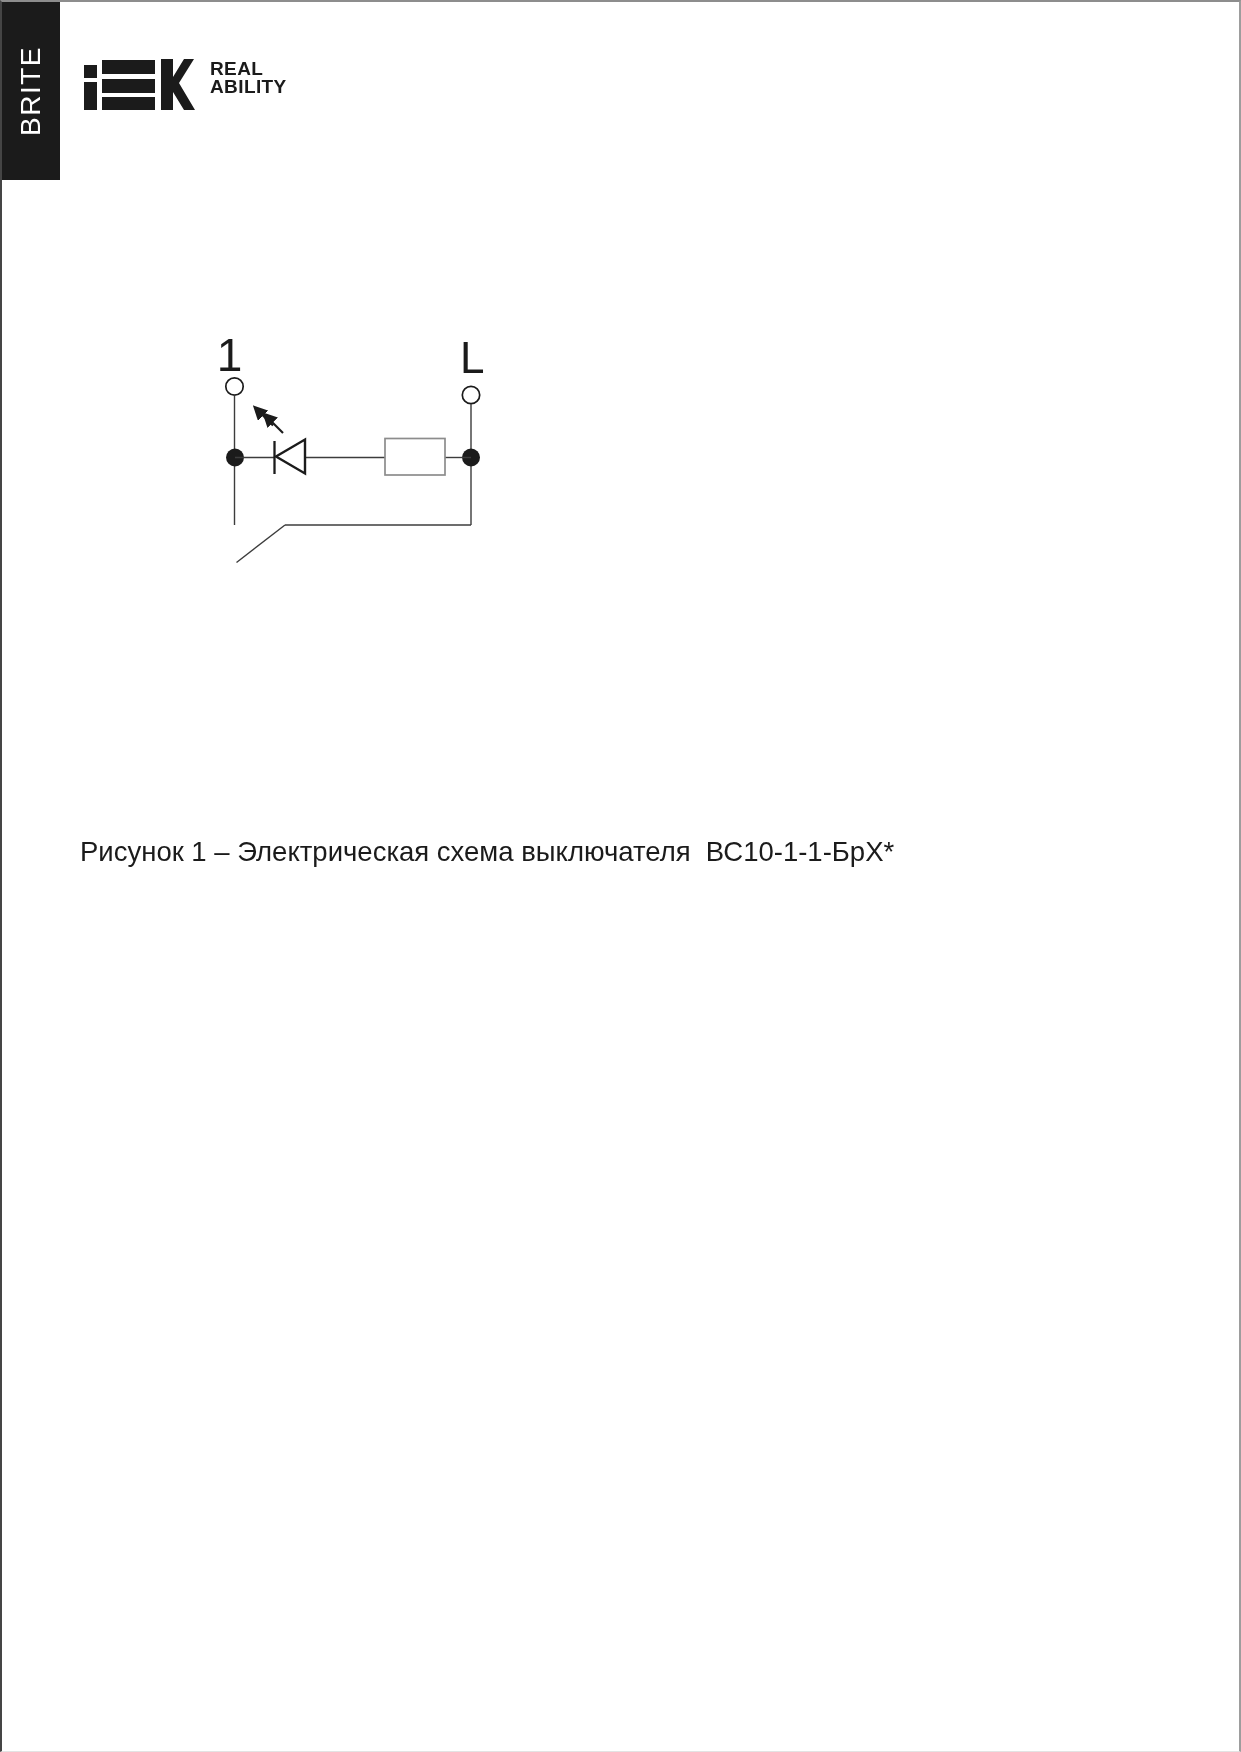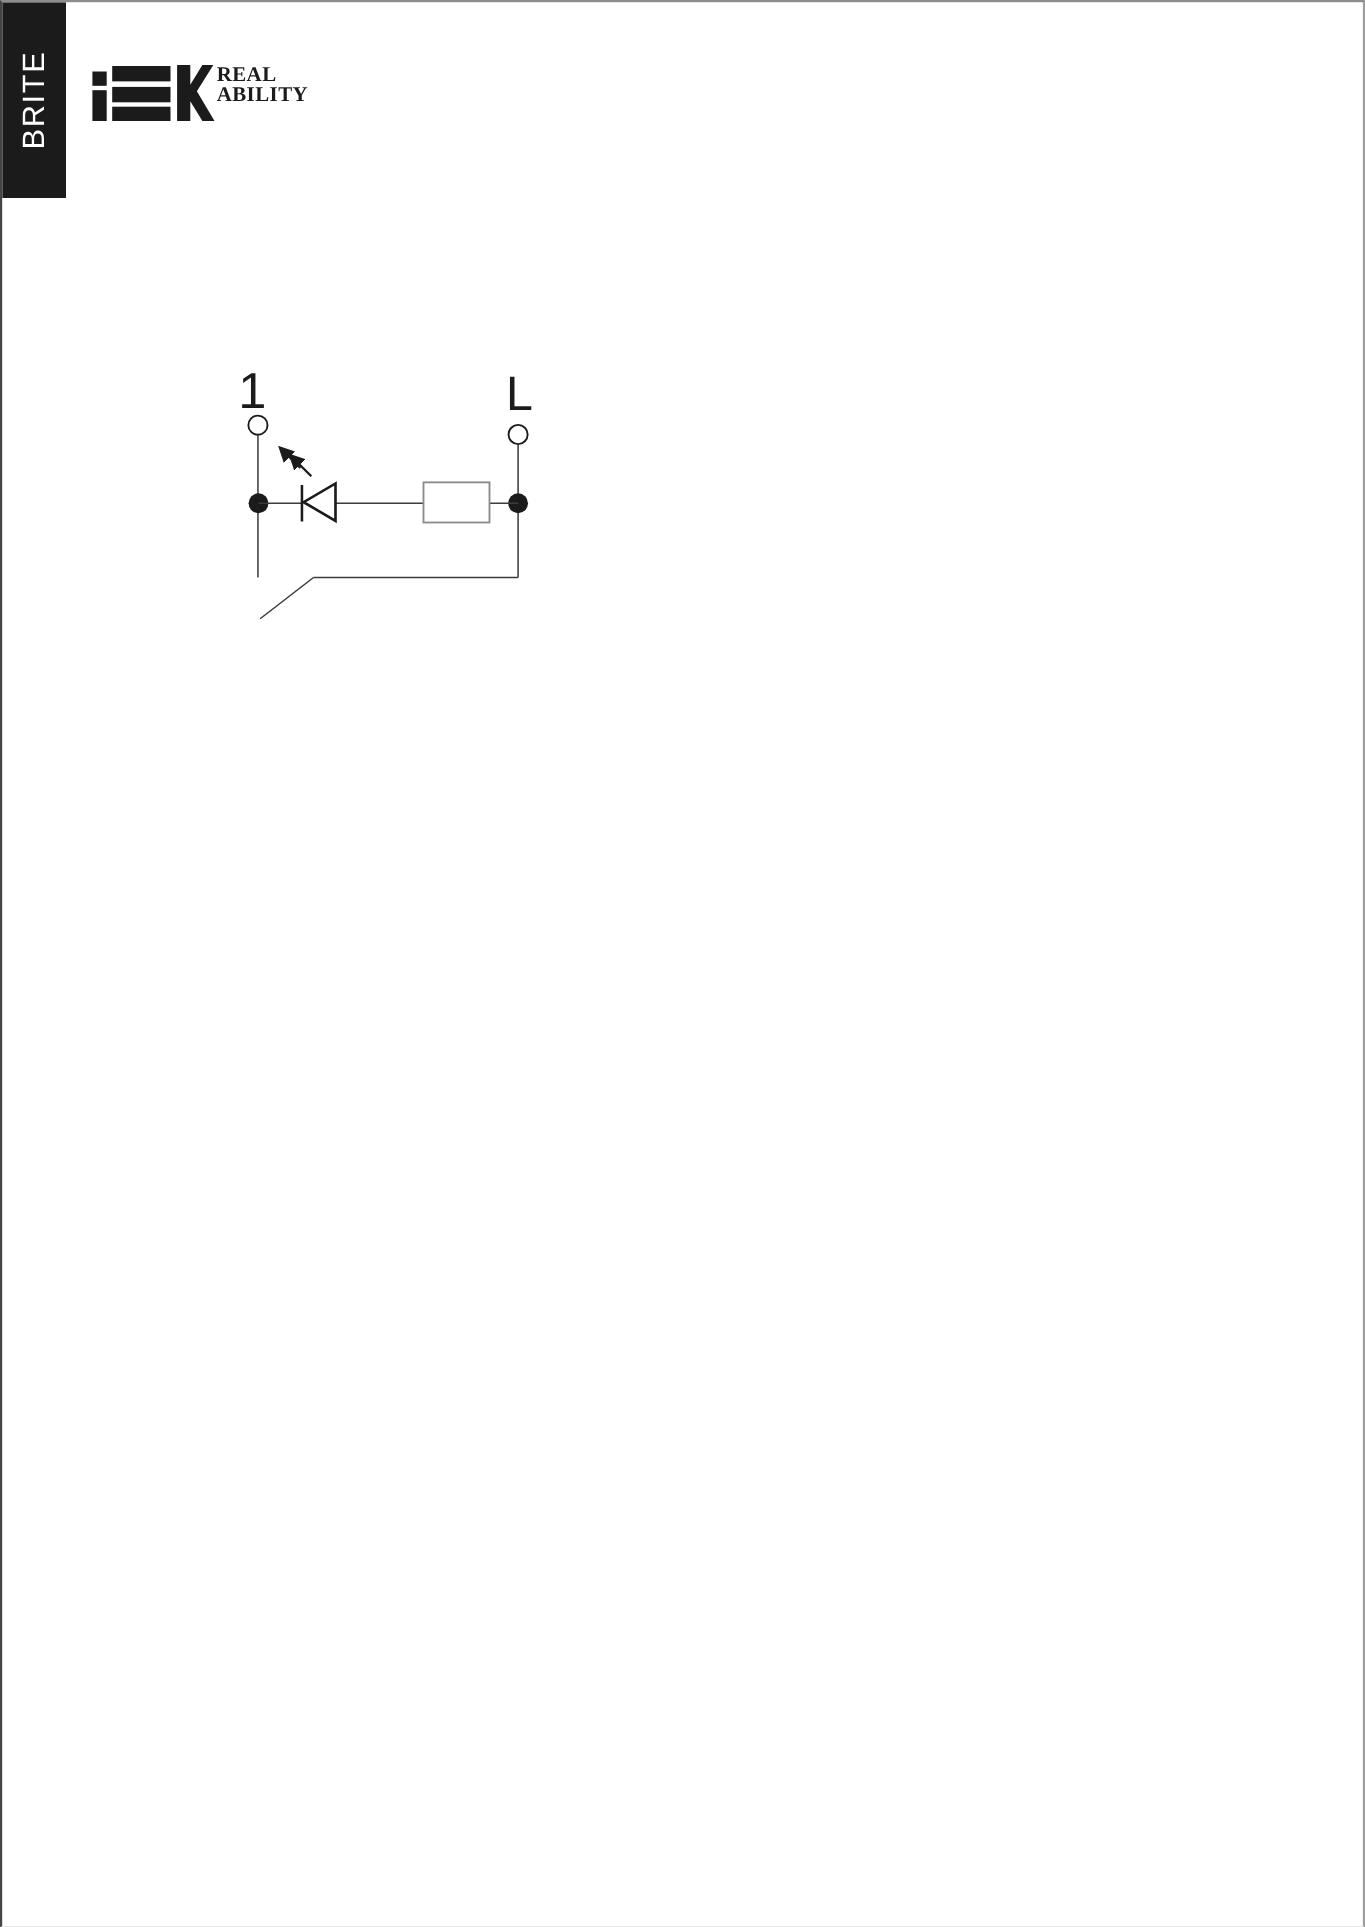--- a/index.html
+++ b/index.html
@@ -27,23 +27,23 @@
     color:#ffffff;
     font-size:28px;
     letter-spacing:1.5px;
     writing-mode:vertical-rl;
     transform:rotate(180deg);
     white-space:nowrap;
   }
   
   .logo-svg{position:absolute;left:81px;top:57px;}
   .tagline{
-    position:absolute;left:195px;top:58px;
+    position:absolute;left:208px;top:58px;
     font-weight:bold;font-size:19px;line-height:18px;
-    letter-spacing:0.4px;color:#1b1b1b;font-family:Liberation Serif, serif;
+    letter-spacing:0.4px;color:#1b1b1b;
   }
   
   .diagram-svg{position:absolute;left:150px;top:290px;}
   
   .caption{
     position:absolute;left:78px;top:834px;
     font-size:27.5px;color:#1b1b1b;
     white-space:pre;
   }
 </style>
@@ -103,14 +103,15 @@
         <line x1="271" y1="423.5" x2="253.5" y2="406" stroke="#1b1b1b" stroke-width="2.1" marker-end="url(#arrowhead)"></line>
       </g>
     </g>
 
     <rect x="383" y="436.5" width="60" height="36.5" fill="#ffffff" stroke="#8c8c8c" stroke-width="1.7"></rect>
 
     <line x1="469" y1="523" x2="283" y2="523" stroke="#3c3c3c" stroke-width="1.4"></line>
     <line x1="283" y1="523" x2="234.5" y2="560.5" stroke="#3c3c3c" stroke-width="1.4"></line>
   </svg>
 
+  <div class="caption">Рисунок 1 – Электрическая схема выключателя  ВС10-1-1-БрХ*</div>
 
 </div>
 
 </body></html>

